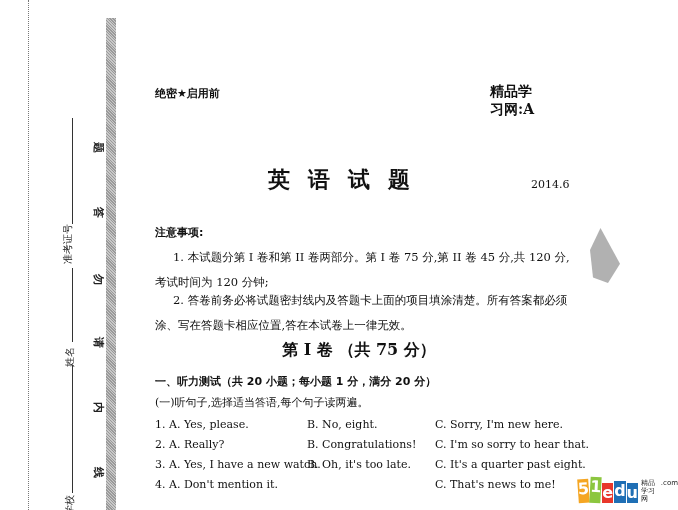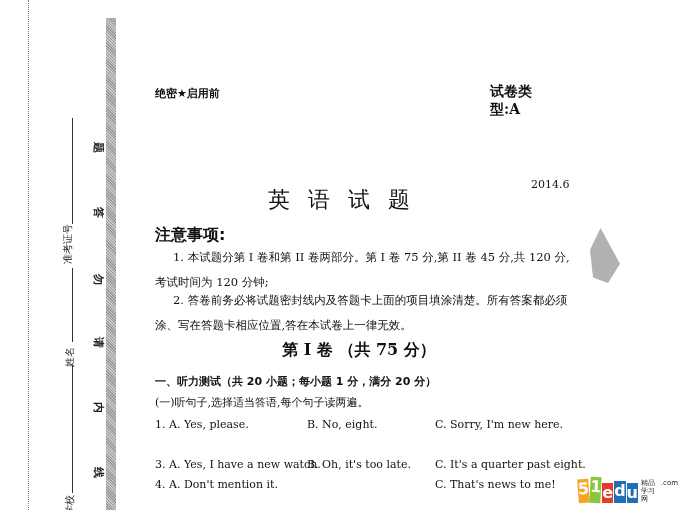--- a/index.html
+++ b/index.html
@@ -35,28 +35,27 @@
     font-family:"DejaVu Sans", sans-serif;
   }
   .paper-type {
     position:absolute; left:490px; top:68px; font-size:14px; font-weight:bold;
   }
   .exam-title {
     position:absolute; left:0; width:678px; top:118px; text-align:center;
     font-size:16px; padding-left:40px; box-sizing:border-box; letter-spacing:1px;
   }
   .subject-title {
-    position:absolute; left:268px; top:150px; font-size:22px; font-weight:normal;
+    position:absolute; left:268px; top:150px; font-size:22px; font-weight:bold;
     letter-spacing:18px;
     font-family:"DejaVu Sans", sans-serif;
-    margin-top:20px;
   }
   .exam-date { position:absolute; left:531px; top:163px; font-size:11px; }
   .notice-heading {
-    position:absolute; left:155px; top:210px; font-size:16px; font-weight:bold;
+    position:absolute; left:155px; top:210px; font-size:11px; font-weight:bold;
     font-family:"DejaVu Sans", sans-serif;
   }
   .para {
     position:absolute; left:155px; width:415px; font-size:11.5px; line-height:25px;
     text-indent:18px;
   }
   .section-heading {
     position:absolute; left:0; width:678px; top:325px; text-align:center;
     font-size:16px; font-weight:bold; padding-left:40px; box-sizing:border-box;
   }
@@ -101,36 +100,41 @@
   <div class="field-line" style="top:118px;height:106px"></div>
   <span class="field-label" style="top:237px;left:48px">准考证号</span>
   <div class="field-line" style="top:268px;height:74px"></div>
   <span class="field-label" style="top:350px;left:60px">姓名</span>
   <div class="field-line" style="top:365px;height:128px"></div>
   <span class="field-label" style="top:498px;left:60px">学校</span>
 </div>
 
 <div class="content">
   <div class="confidential">绝密★启用前</div>
-  <div class="paper-type">试卷类型:A</div>
+  <div class="paper-type">精品学习网:A</div>
   <div class="subject-title">英语试题</div>
   <div class="exam-date">2014.6</div>
 
   <div class="notice-heading">注意事项:</div>
   <div class="para" style="top:230px">1. 本试题分第 I 卷和第 II 卷两部分。第 I 卷 75 分,第 II 卷 45 分,共 120 分,考试时间为 120 分钟;</div>
   <div class="para" style="top:273px">2. 答卷前务必将试题密封线内及答题卡上面的项目填涂清楚。所有答案都必须涂、写在答题卡相应位置,答在本试卷上一律无效。</div>
 
   <div class="section-heading">第 I 卷 （共 75 分）</div>
   <div class="part-heading">一、听力测试（共 20 小题；每小题 1 分，满分 20 分）</div>
   <div class="sub-heading">(一)听句子,选择适当答语,每个句子读两遍。</div>
 
   <div class="q-row" style="top:403px">
     <span class="col-a">1. A. Yes, please.</span>
     <span class="col-b">B. No, eight.</span>
     <span class="col-c">C. Sorry, I'm new here.</span>
+  </div>
+  <div class="q-row" style="top:423px">
+    <span class="col-a">2. A. Really?</span>
+    <span class="col-b">B. Congratulations!</span>
+    <span class="col-c">C. I'm so sorry to hear that.</span>
   </div>
   <div class="q-row" style="top:443px">
     <span class="col-a">3. A. Yes, I have a new watch.</span>
     <span class="col-b">B. Oh, it's too late.</span>
     <span class="col-c">C. It's a quarter past eight.</span>
   </div>
   <div class="q-row" style="top:463px">
     <span class="col-a">4. A. Don't mention it.</span>
     <span class="col-c">C. That's news to me!</span>
   </div>

